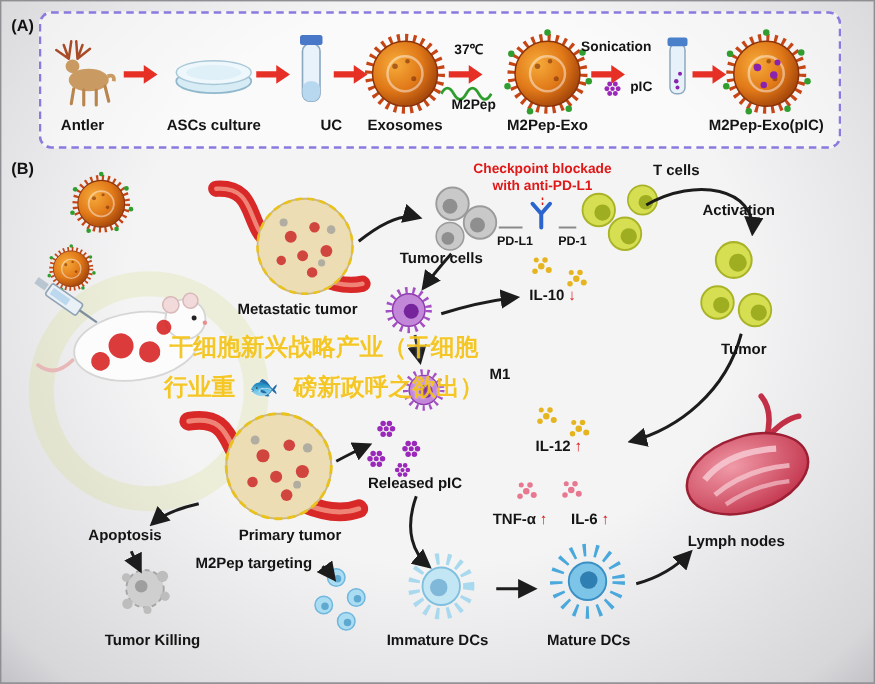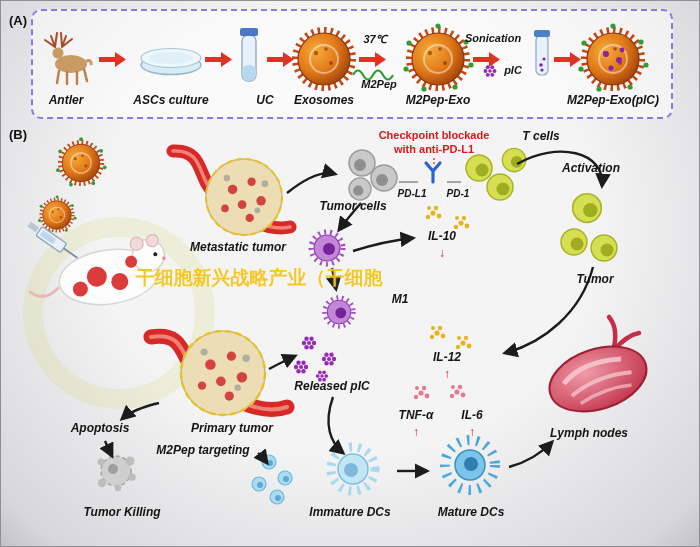--- a/index.html
+++ b/index.html
@@ -11,26 +11,26 @@
     border:1px solid #8f8f93; overflow:hidden;
   }
   .panelA-box {
     position:absolute; left:30px; top:8px; width:642px; height:110px;
     border:2px dashed #8a7ae0; border-radius:10px;
     background:rgba(255,255,255,.55); z-index:0;
   }
   .art { position:absolute; left:0; top:0; z-index:1; }
   .lbl {
     position:absolute; transform:translateX(-50%);
-    font-size:12px; font-weight:600; color:#141414; white-space:nowrap; z-index:2;font-style:italic;
+    font-size:12px; font-weight:600; color:#141414; white-space:nowrap; z-index:2;
   }
   .sm  { font-size:11px; }
   .xs  { font-size:10px;text-align:center; }
   .tag { position:absolute; font-size:13px; font-weight:700; color:#111; z-index:2; }
-  .cyt { display:flex; gap:3px; align-items:center;flex-direction:column; }
+  .cyt { display:flex; gap:3px; align-items:center; }
   .cyt .ar { color:#e01818; font-weight:800; }
   .red-note {
     position:absolute; transform:translateX(-50%); text-align:center;
     color:#e01818; font-size:11px; font-weight:700; line-height:1.25;
     white-space:nowrap; z-index:2;
   }
   .watermark {
     position:absolute; left:88px; top:262px; width:340px; text-align:center;
     font-size:19px; font-weight:700; color:#f4c51d; line-height:1.7;
     opacity:.95; text-shadow:0 0 2px rgba(255,255,255,.55); z-index:5;
@@ -395,15 +395,16 @@
   <div class="lbl" style="left:588px; top:425px">Lymph nodes</div>
   <div class="lbl" style="left:99px;  top:420px">Apoptosis</div>
   <div class="lbl" style="left:231px; top:420px">Primary tumor</div>
   <div class="lbl" style="left:202px; top:442px">M2Pep targeting</div>
   <div class="lbl" style="left:121px; top:504px">Tumor Killing</div>
   <div class="lbl" style="left:349px; top:504px">Immature DCs</div>
   <div class="lbl" style="left:470px; top:504px">Mature DCs</div>
 
   <div class="watermark">
     <div>干细胞新兴战略产业（干细胞</div>
+    <div>行业重 🐟 磅新政呼之欲出）</div>
   </div>
 
 </div>
 
 </body></html>

